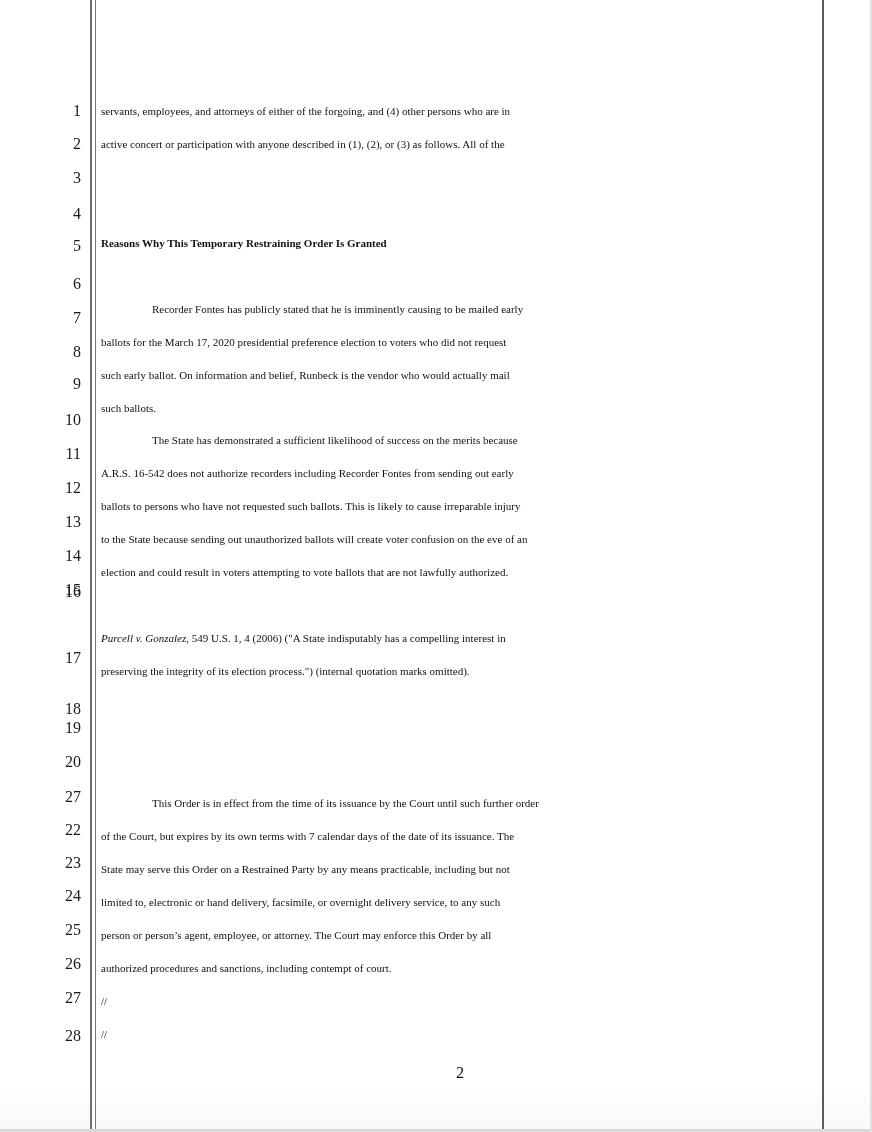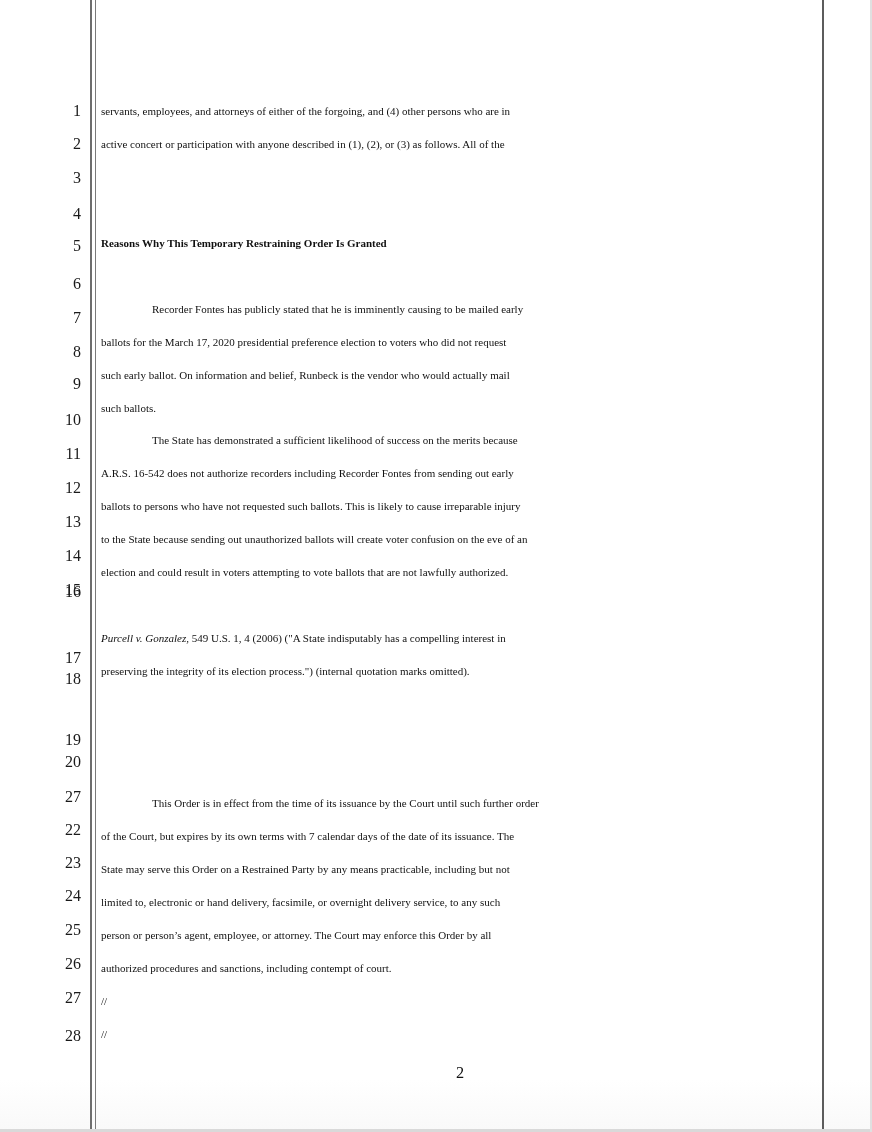--- a/index.html
+++ b/index.html
@@ -51,22 +51,22 @@
       <div class="ln" style="top: 342px;">8</div>
       <div class="ln" style="top: 374px;">9</div>
       <div class="ln" style="top: 410px;">10</div>
       <div class="ln" style="top: 444px;">11</div>
       <div class="ln" style="top: 478px;">12</div>
       <div class="ln" style="top: 512px;">13</div>
       <div class="ln" style="top: 546px;">14</div>
       <div class="ln" style="top: 580px;">15</div>
       <div class="ln" style="top: 582px;">16</div>
       <div class="ln" style="top: 648px;">17</div>
-      <div class="ln" style="top: 669px;">18</div>
-      <div class="ln" style="top: 718px; margin-top: 12px;">19</div>
+      <div class="ln" style="top: 699px;">18</div>
+      <div class="ln" style="top: 718px;">19</div>
       <div class="ln" style="top: 752px;">20</div>
       <div class="ln" style="top: 787px;">27</div>
       <div class="ln" style="top: 820px;">22</div>
       <div class="ln" style="top: 853px;">23</div>
       <div class="ln" style="top: 886px;">24</div>
       <div class="ln" style="top: 920px;">25</div>
       <div class="ln" style="top: 954px;">26</div>
       <div class="ln" style="top: 988px;">27</div>
       <div class="ln" style="top: 1026px;">28</div>
     </div>

